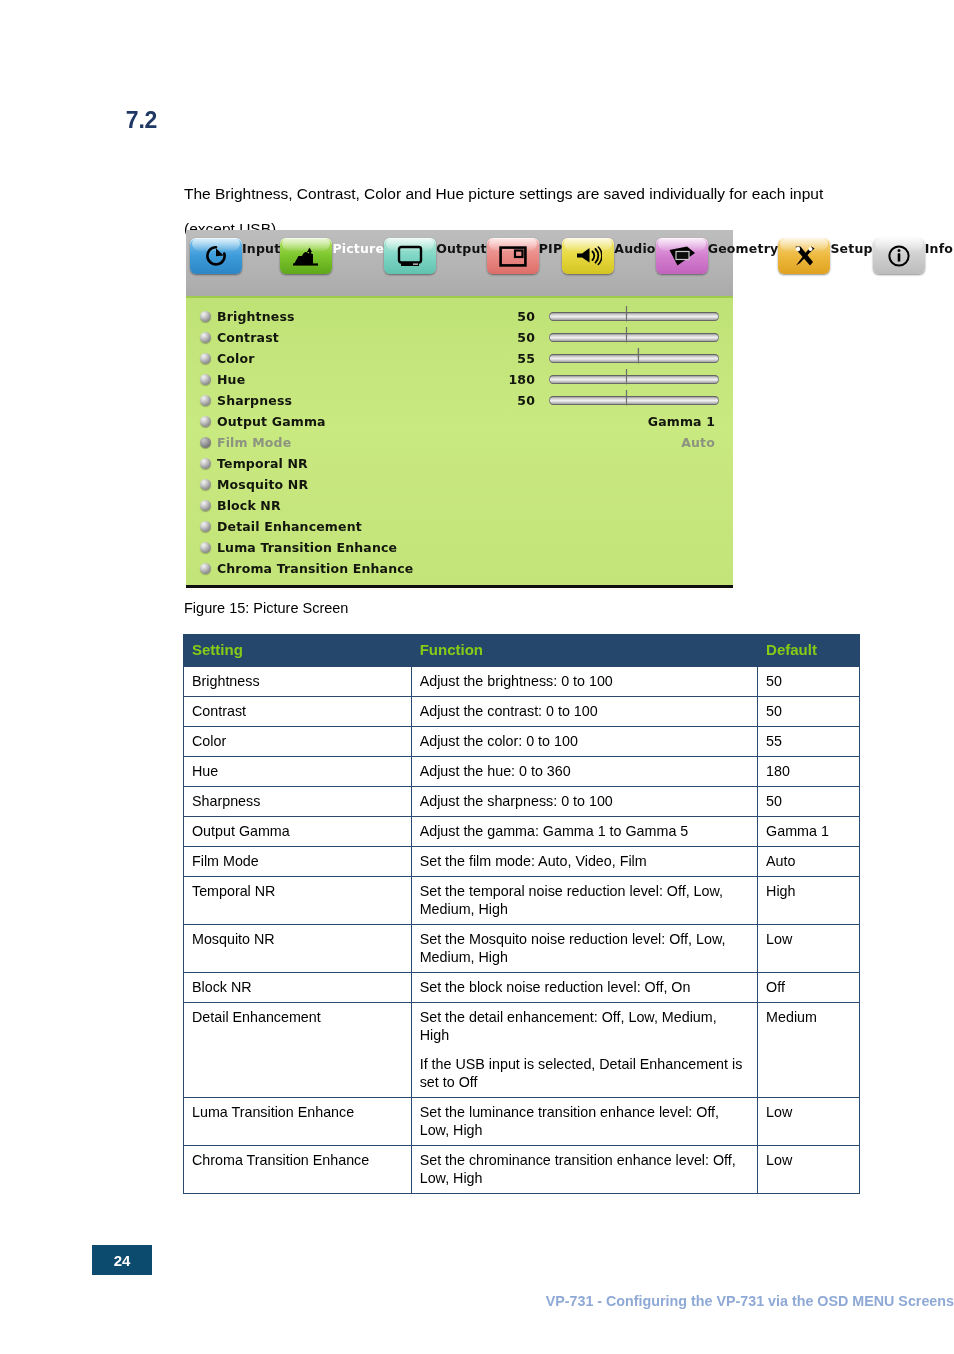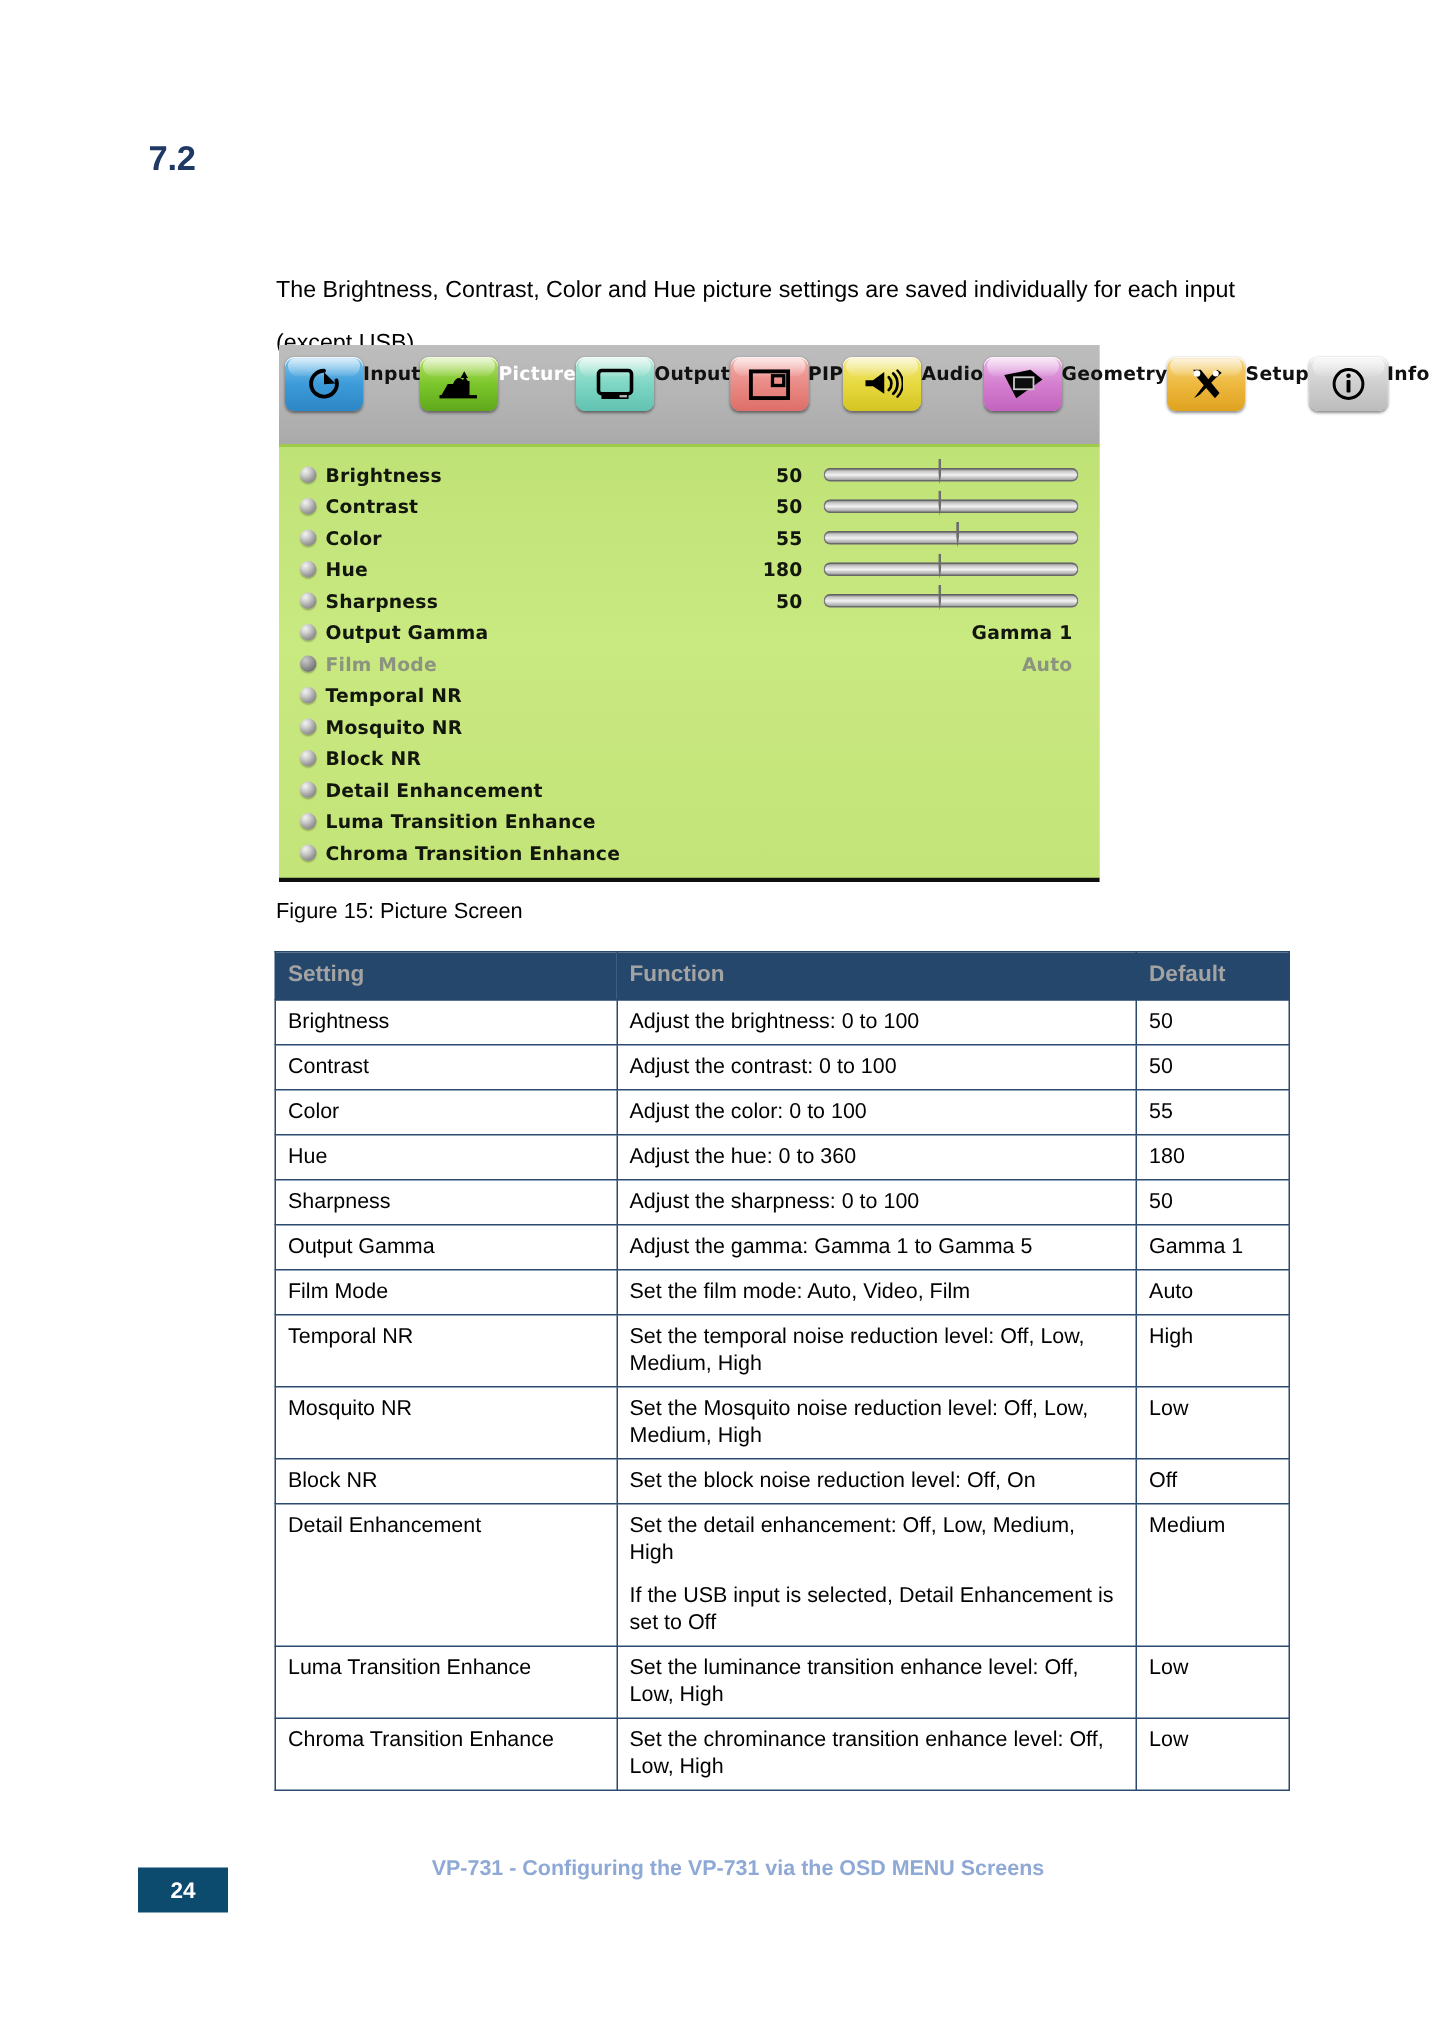--- a/index.html
+++ b/index.html
@@ -9,25 +9,26 @@
     background: #ffffff;
     font-family: "Liberation Sans", sans-serif;
     color: #000;
     position: relative;
     overflow: hidden;
   }
 
   
   .section-heading {
     position: absolute;
-    left: 99px; top: 92px;
+    left: 99px; top: 107px;
     width: 760px;
     display: flex;
     align-items: baseline;
     color: #1f3864;
+    text-align: center;
   }
   .section-num {
     font-size: 23px; font-weight: bold;
     width: 85px; flex: 0 0 85px;
     color: #1f3864;
     letter-spacing: -0.2px;
   }
   .section-title {
     font-size: 23px; font-weight: bold;
     color: #1f3864;
@@ -173,21 +174,21 @@
     color: #000;
   }
   table.spec th, table.spec td {
     border: 1px solid #2b4a6f;
     padding: 5px 8px 6px 8px;
     vertical-align: top;
     line-height: 18px;
   }
   table.spec thead th {
     background: #26476c;
-    color: #a3a3a3;
+    color: #84cc16;
     font-weight: bold;
     font-size: 15px;
     padding: 6px 8px 7px 8px;
     text-align: left;
     border: 1px solid #26476c;
   }
   .col-setting  { width: 228px; }
   .col-function { width: 347px; }
   .col-default  { width: 102px; }
   .note-blue { color: #000000; display: block; margin-top: 11px; }
@@ -198,22 +199,22 @@
     left: 92px; top: 1245px;
     width: 60px; height: 30px;
     background: #0c4a6e;
     color: #ffffff;
     font-size: 15px;
     font-weight: bold;
     display: flex; align-items: center; justify-content: center;
   }
   .footer-text {
     position: absolute;
-    left: 0; right: 0; top: 1238px;
-    text-align: center;
+    left: 0; right: 0; top: 1293px;
+    text-align: right;
     color: #8fa9d6;
     font-size: 14.3px;
     font-weight: bold;
     padding-left: 30px;
   }
 </style>
 </head>
 <body>
 
 <div class="section-heading">

